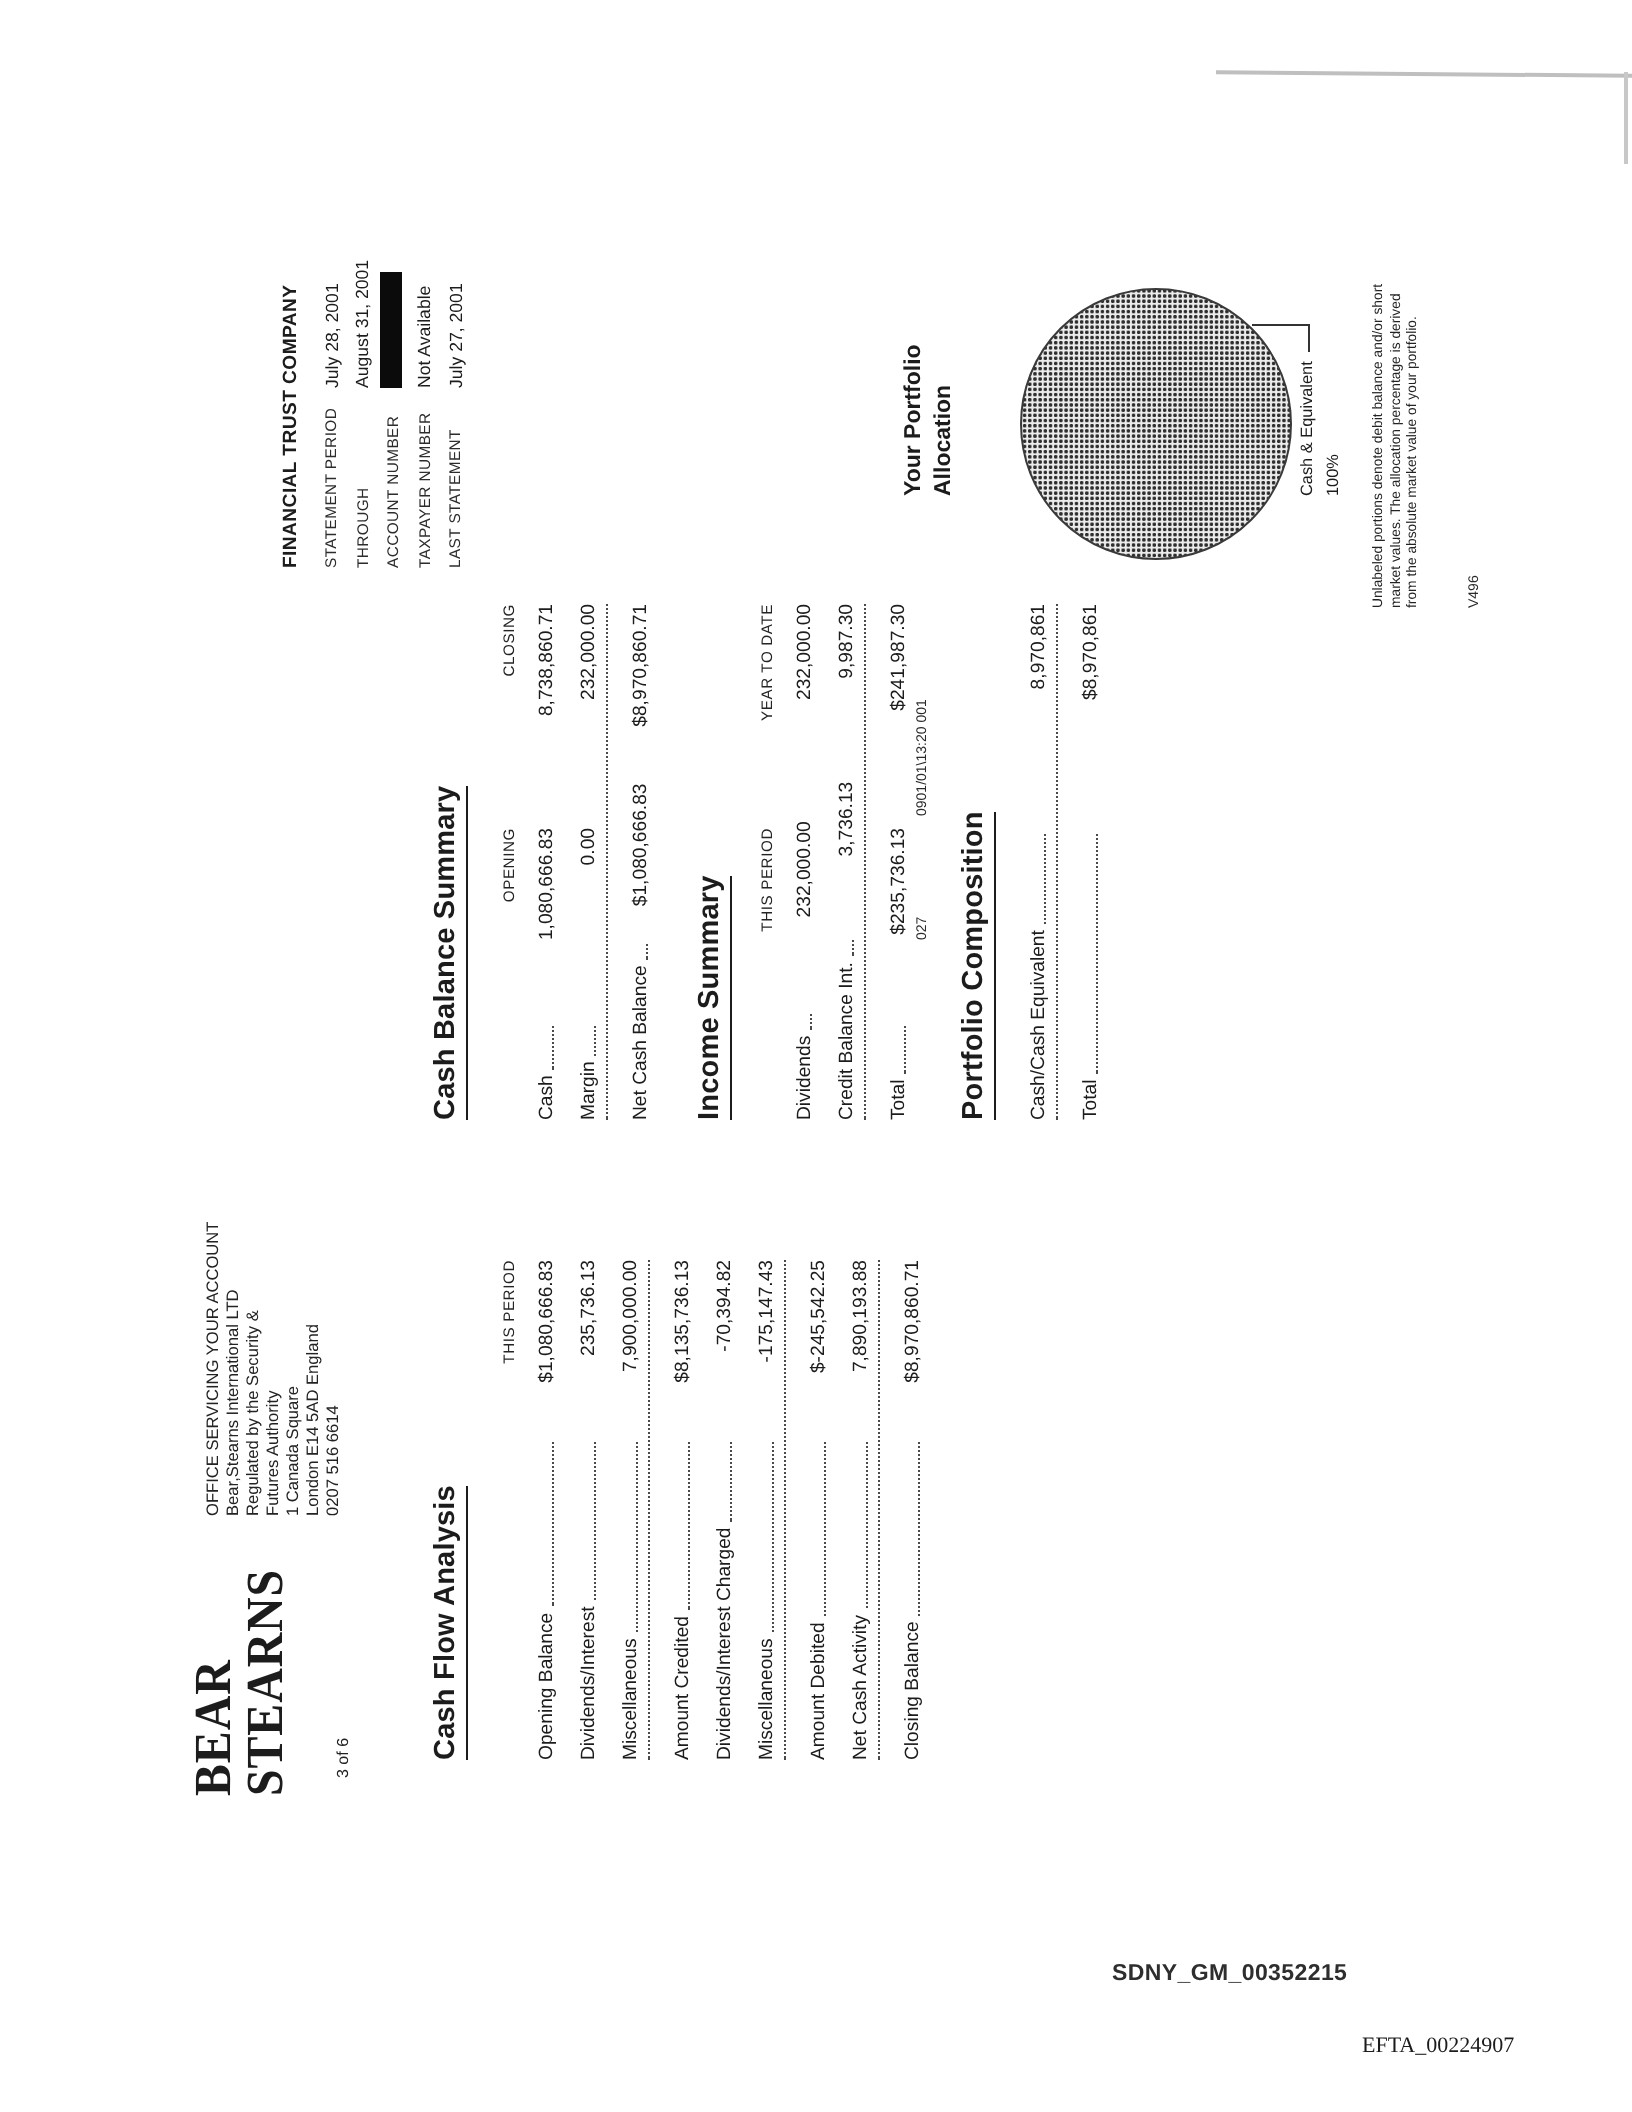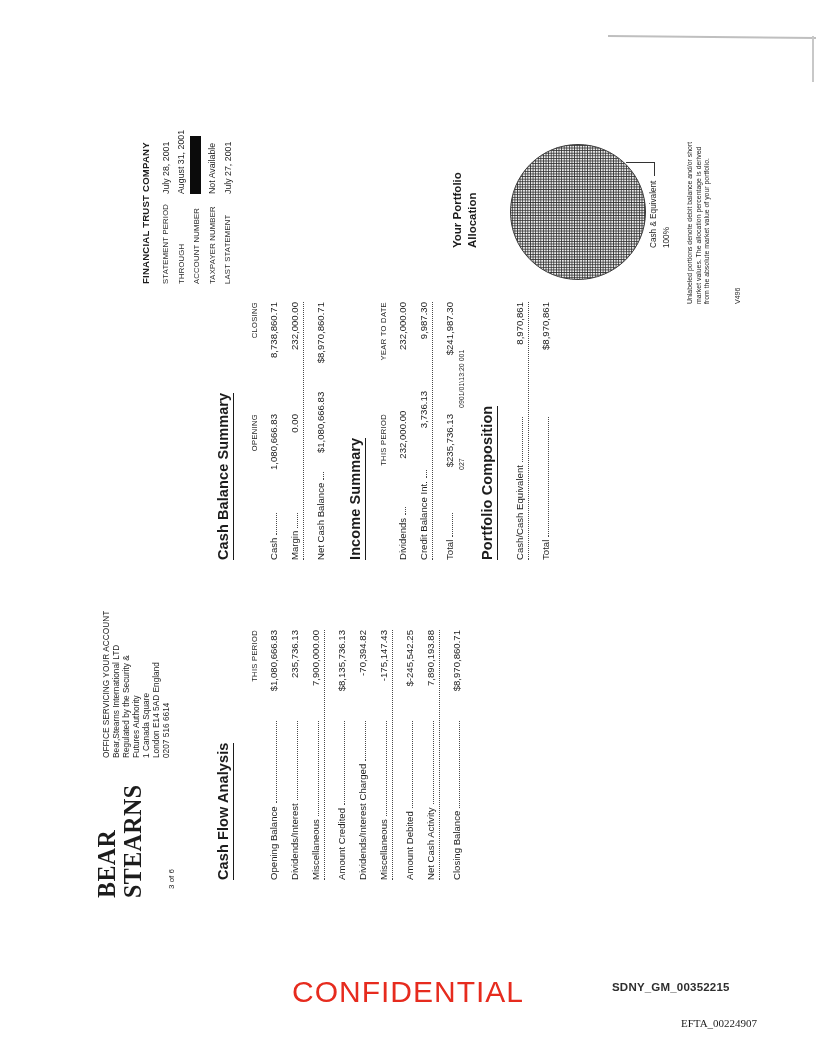--- a/index.html
+++ b/index.html
@@ -71,21 +71,21 @@
   .disclaimer { left:752px; top:686px; width:170px; font-size:6.9px; line-height:8.6px; color:#232323; }
   .v496 { left:752px; top:734px; font-size:7px; color:#2a2a2a; }
 
   
   .edge-top { position:absolute; left:608px; top:36px; width:208px; height:2px; background:#bfbfbf; transform:rotate(0.5deg); }
   .edge-right { position:absolute; left:812px; top:36px; width:2px; height:46px; background:#c8c8c8; }
 
   
   .confidential { position:absolute; left:292px; top:975px; font-size:30px; letter-spacing:1px;
                   color:#e62b1e; font-weight:400; }
-  .sdny { position:absolute; left:612px; top:981px; font-size:11.5px; font-weight:600;
+  .sdny { position:absolute; left:556px; top:981px; font-size:11.5px; font-weight:600;
           letter-spacing:0.2px; color:#2e2e2e; }
   .efta { position:absolute; left:681px; top:1017px; font-size:11px;
           font-family:"Liberation Serif", serif; color:#1c1c1c; }
 </style>
 </head>
 <body>
 
 <div class="sheet">
 
   <div class="scan">
@@ -277,17 +277,16 @@
     <div class="abs pie-label">Cash &amp; Equivalent</div>
     <div class="abs pie-pct">100%</div>
     <div class="abs disclaimer">Unlabeled portions denote debit balance and/or short market values. The allocation percentage is derived from the absolute market value of your portfolio.</div>
     <div class="abs v496">V496</div>
 
   </div>
 
   <div class="edge-top"></div>
   <div class="edge-right"></div>
 
-  <div class="confidential">CONFIDENTIAL</div>
   <div class="sdny">SDNY_GM_00352215</div>
   <div class="efta">EFTA_00224907</div>
 
 </div>
 
 </body></html>

